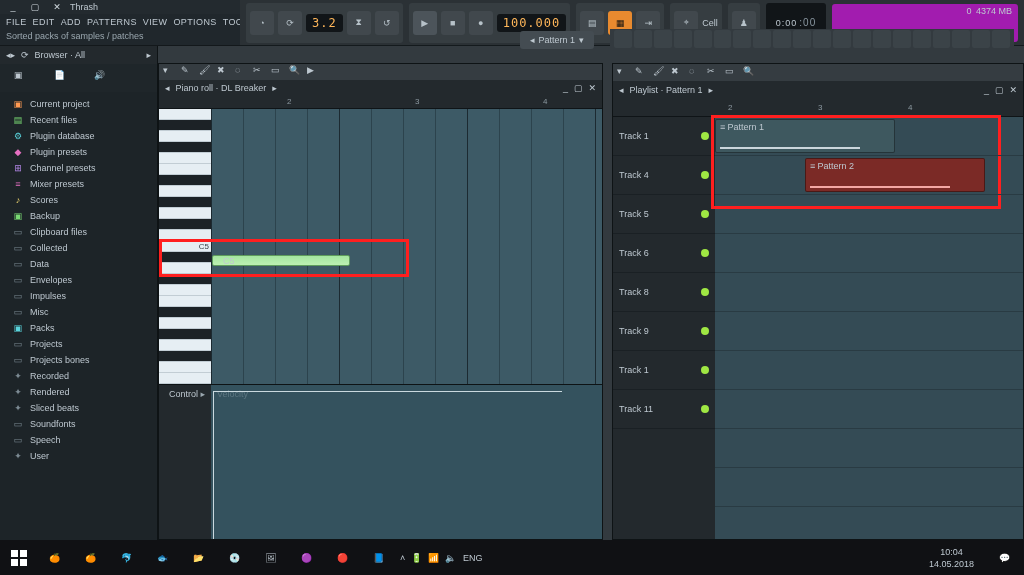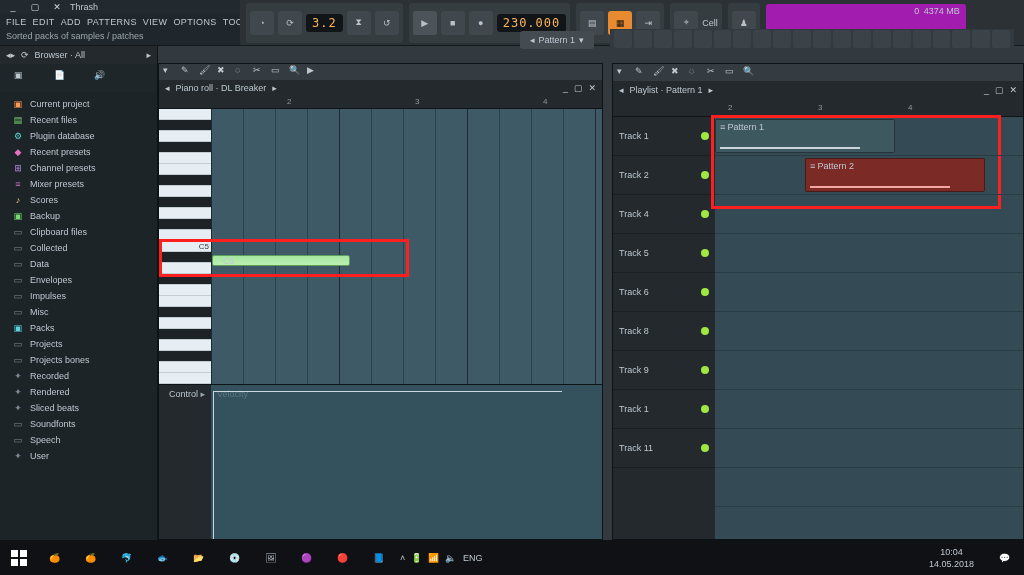--- a/index.html
+++ b/index.html
@@ -113,33 +113,37 @@
     <div class="tbtn btn">◔</div>
     <div class="tbtn btn">⟳</div>
     <div class="bpm">3.2</div>
     <div class="tbtn btn">⧗</div>
     <div class="tbtn btn">↺</div>
   </div>
   <div class="tbgroup">
     <div class="tbtn btn play">▶</div>
     <div class="tbtn btn">■</div>
     <div class="tbtn btn">●</div>
-    <div class="bpm">230.000</div>
+    <div class="bpm">100.000</div>
   </div>
   <div class="tbgroup">
     <div class="tbtn btn">▤</div>
     <div class="tbtn btn accent">▦</div>
     <div class="tbtn btn">⇥</div>
   </div>
   <div class="tbgroup">
     <div class="tbtn btn">⌖</div>
     <span class="btn">Cell</span>
   </div>
   <div class="tbgroup">
     <div class="tbtn btn">♟</div>
+  </div>
+  <div class="timecode">
+    <span>0:00</span><small>:00</small>
+    <small style="display:block;font-size:7px;text-align:right">M:S:CS</small>
   </div>
   <div class="meters">
     <div class="meterlabel"><span>0</span>&nbsp;&nbsp;<span>4374 MB</span></div>
   </div>
 </div>
 
 <div style="position:absolute;top:31px;left:520px" class="pattern-sel btn">
   <span>◂</span>
   <span>Pattern 1</span>
   <span>▾</span>
@@ -188,21 +192,21 @@
       <li class="btn">
         <span class="glyph c-green">▤</span>
         <span>Recent files</span>
       </li>
       <li class="btn">
         <span class="glyph c-cyan">⚙</span>
         <span>Plugin database</span>
       </li>
       <li class="btn">
         <span class="glyph c-pink">◆</span>
-        <span>Recent presets</span>
+        <span>Plugin presets</span>
       </li>
       <li class="btn">
         <span class="glyph c-purple">⊞</span>
         <span>Channel presets</span>
       </li>
       <li class="btn">
         <span class="glyph c-pink">≡</span>
         <span>Mixer presets</span>
       </li>
       <li class="btn">
@@ -384,24 +388,20 @@
   </div>
   <div class="pl-ruler">
     <span style="left:115px">2</span>
     <span style="left:205px">3</span>
     <span style="left:295px">4</span>
   </div>
   <div id="pl-body">
     <div id="pl-tracks">
         <div class="track btn">
           <span>Track 1</span>
-          <span class="dot" style="margin-left:auto"></span>
-        </div>
-        <div class="track btn">
-          <span>Track 2</span>
           <span class="dot" style="margin-left:auto"></span>
         </div>
         <div class="track btn">
           <span>Track 4</span>
           <span class="dot" style="margin-left:auto"></span>
         </div>
         <div class="track btn">
           <span>Track 5</span>
           <span class="dot" style="margin-left:auto"></span>
         </div>

